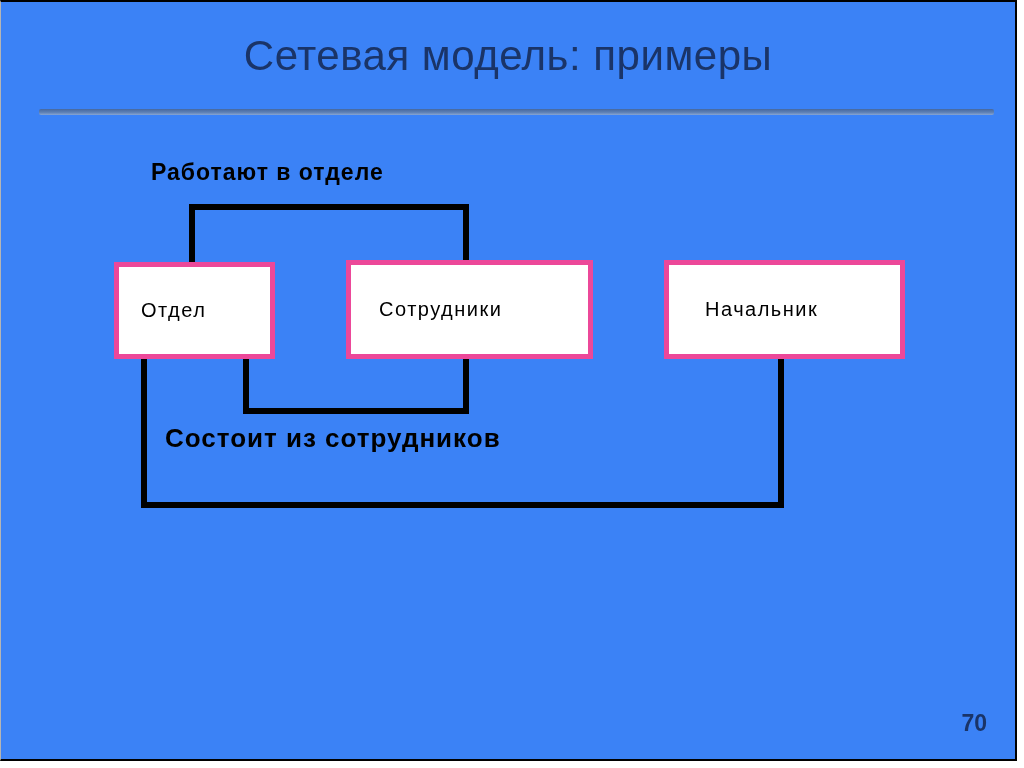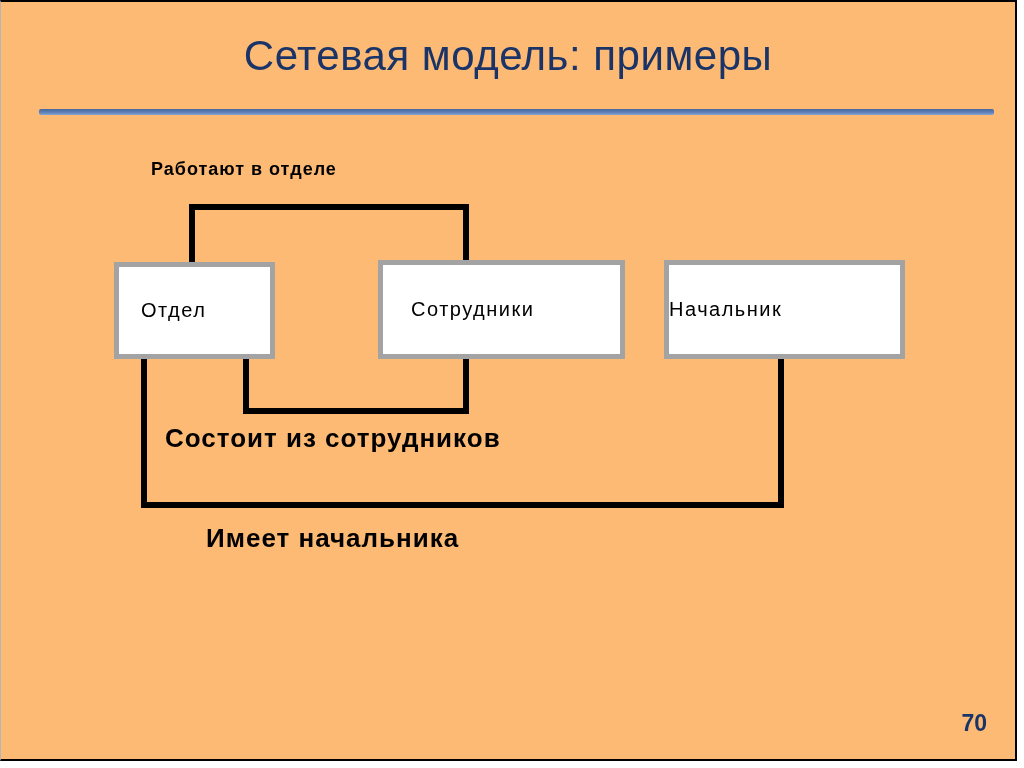--- a/index.html
+++ b/index.html
@@ -5,21 +5,21 @@
   * { margin: 0; padding: 0; box-sizing: border-box; }
   html, body { background: #ffffff; }
   body {
     width: 1024px; height: 768px;
     font-family: "Liberation Sans", "DejaVu Sans", sans-serif;
     position: relative; overflow: hidden;
   }
   .slide-frame {
     position: absolute; left: 0; top: 0;
     width: 1017px; height: 761px;
-    background: #fdba74;
+    background: #3b82f6;
     border-top: 2px solid #000;
     border-right: 2px solid #000;
     border-bottom: 2px solid #000;
     border-left: 1px solid #b5b5b5;
   }
   .slide-title {
     position: absolute; left: 0; top: 30px; width: 100%;
     text-align: center;
     font-size: 42px; font-weight: 500;
     color: #1a3468;
@@ -32,49 +32,49 @@
     border-radius: 2px;
   }
   .diagram { position: absolute; left: 0; top: 0; width: 1017px; height: 761px; }
   .rel-label {
     position: absolute;
     font-weight: bold; color: #000000;
     letter-spacing: 1px;
     white-space: nowrap;
     z-index: 3;
   }
-  .rel-label.works-in    { left: 150px; top: 157px; font-size: 18px; }
+  .rel-label.works-in    { left: 150px; top: 157px; font-size: 23px; }
   .rel-label.consists-of { left: 164px; top: 421px; font-size: 26px; }
   .rel-label.has-manager { left: 205px; top: 521px; font-size: 26px; }
   .c-seg { position: absolute; background: #000000; z-index: 1; }
   
   .seg-w-left  { left: 188px; top: 202px; width: 6px;   height: 60px; }
   .seg-w-top   { left: 188px; top: 202px; width: 280px; height: 6px; }
   .seg-w-right { left: 462px; top: 202px; width: 6px;   height: 58px; }
   
   .seg-c-left   { left: 242px; top: 355px; width: 6px;   height: 57px; }
   .seg-c-bottom { left: 242px; top: 406px; width: 226px; height: 6px; }
   .seg-c-right  { left: 462px; top: 355px; width: 6px;   height: 57px; }
   
   .seg-h-left   { left: 140px; top: 355px; width: 6px;   height: 151px; }
   .seg-h-bottom { left: 140px; top: 500px; width: 643px; height: 6px; }
   .seg-h-right  { left: 777px; top: 355px; width: 6px;   height: 151px; }
   .entity-box {
     position: absolute;
     background: #ffffff;
-    border: 5px solid #a3a3a3;
+    border: 5px solid #ec4899;
     display: flex; align-items: center;
     font-size: 20px; color: #000000;
     letter-spacing: 1.5px;
     z-index: 2;
     white-space: nowrap;
   }
   .box-otdel      { left: 113px; top: 260px; width: 161px; height: 97px; padding-left: 22px; }
-  .box-sotrudniki { left: 345px; top: 258px; width: 247px; height: 99px; padding-left: 28px; margin-left: 32px; }
-  .box-nachalnik  { left: 663px; top: 258px; width: 241px; height: 99px; }
+  .box-sotrudniki { left: 345px; top: 258px; width: 247px; height: 99px; padding-left: 28px; }
+  .box-nachalnik  { left: 663px; top: 258px; width: 241px; height: 99px; padding-left: 36px; }
   .page-number {
     position: absolute; right: 28px; top: 708px;
     font-size: 23px; font-weight: bold;
     color: #1a3468;
     z-index: 3;
     text-align: right;
   }
 </style>
 </head>
 <body>
@@ -84,21 +84,20 @@
   <div class="slide-title">Сетевая модель: примеры</div>
 
   <div class="title-separator"></div>
 
   <div class="diagram">
 
     <div class="rel-label works-in">Работают в отделе</div>
 
     <div class="rel-label consists-of">Состоит из сотрудников</div>
 
-    <div class="rel-label has-manager">Имеет начальника</div>
 
     <div class="c-seg seg-w-left"></div>
     <div class="c-seg seg-w-top"></div>
     <div class="c-seg seg-w-right"></div>
 
     <div class="c-seg seg-c-left"></div>
     <div class="c-seg seg-c-bottom"></div>
     <div class="c-seg seg-c-right"></div>
 
     <div class="c-seg seg-h-left"></div>

